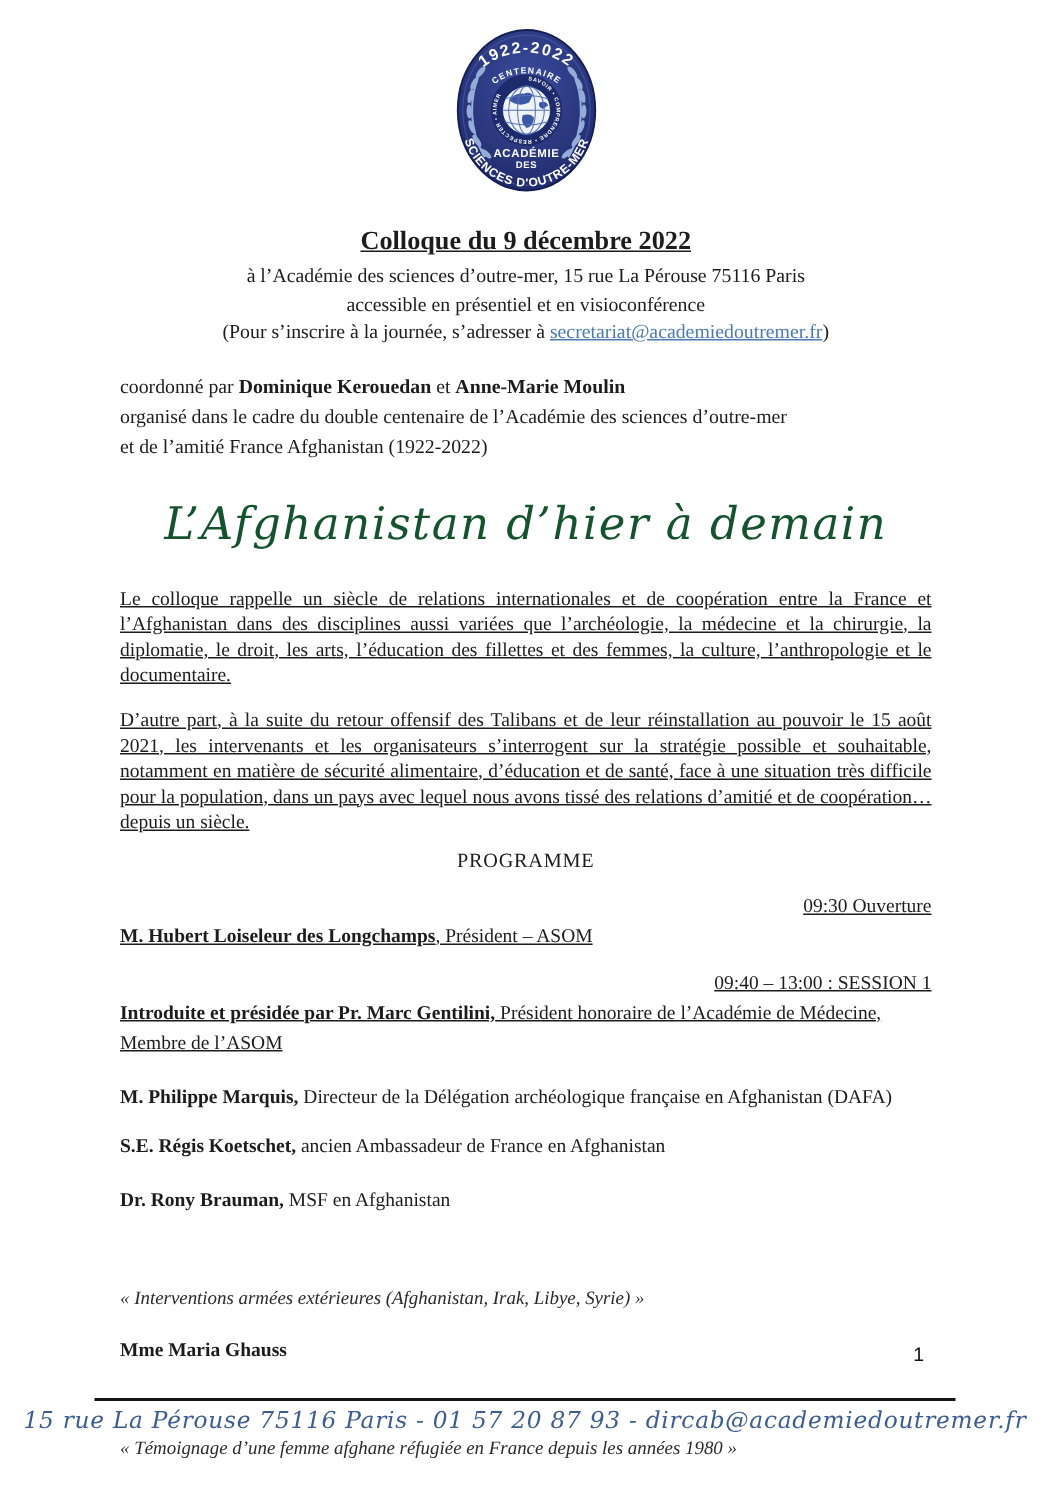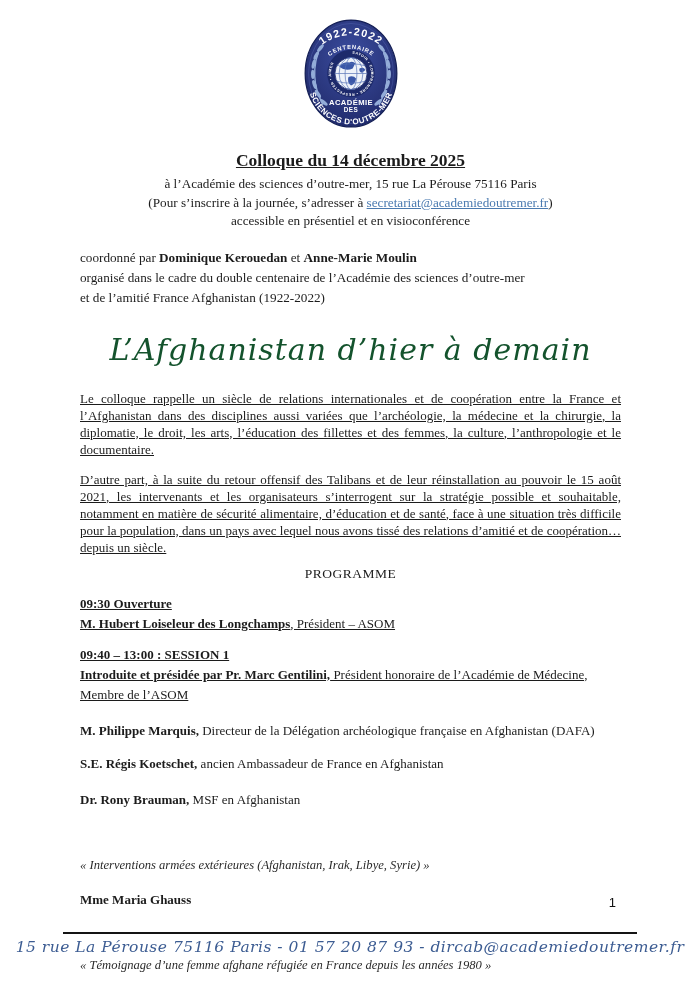--- a/index.html
+++ b/index.html
@@ -31,21 +31,21 @@
   }
   .para{
     margin:0;margin-top:20px;
     font-size:13px;line-height:17px;
     text-align:justify;
     text-decoration:underline;
   }
   .para.second{margin-top:13px;}
   .prog-heading{margin-top:10px;text-align:center;font-size:13.5px;letter-spacing:0.5px;}
   .prog{font-size:13px;line-height:20px;}
-  .sess-title{font-weight:bold;text-decoration:underline;}
+  .sess-title{font-weight:normal;text-decoration:underline;text-align:right;}
   .quote{font-style:italic;font-size:12.6px;line-height:20px;color:#2a2a2a;margin-top:45px;}
   .mt12{margin-top:12px;} .mt11{margin-top:11px;} .mt13{margin-top:13px;}
   .mt16{margin-top:16px;} .mt15{margin-top:15px;} .mt0{margin-top:0;text-decoration:underline;}
   .page-number{
     position:absolute;top:895px;right:84px;
     font-family:"Liberation Sans", sans-serif;font-size:13px;color:#111;
   }
   .footer-rule{
     position:absolute;top:932px;left:63px;width:574px;
     border:none;border-top:2px solid #141414;margin:0;
@@ -126,25 +126,25 @@
           <textPath href="#arcCent" startOffset="50%">CENTENAIRE</textPath>
         </text>
         <text x="66" y="103" font-family="Liberation Sans, sans-serif" font-size="9" font-weight="bold" fill="#ffffff" text-anchor="middle" letter-spacing="0.5">ACADÉMIE</text>
         <text x="66" y="111.5" font-family="Liberation Sans, sans-serif" font-size="7.5" font-weight="bold" fill="#ffffff" text-anchor="middle" letter-spacing="0.5">DES</text>
         <text font-family="Liberation Sans, sans-serif" font-size="9.5" font-weight="bold" fill="#ffffff" letter-spacing="0.6" text-anchor="middle">
           <textPath href="#arcBottom" startOffset="50%">SCIENCES D'OUTRE-MER</textPath>
         </text>
       </svg>
     </div>
 
-    <div class="doc-title">Colloque du 14 décembre 2025</div>
+    <div class="doc-title">Colloque du 9 décembre 2022</div>
     <div class="sub-block">
       <div class="sub">à l’Académie des sciences d’outre-mer, 15 rue La Pérouse 75116 Paris</div>
+      <div class="sub">accessible en présentiel et en visioconférence</div>
       <div class="sub"><span>(Pour s’inscrire à la journée, s’adresser à </span><a class="email-link">secretariat@academiedoutremer.fr</a><span>)</span></div>
-      <div class="sub">accessible en présentiel et en visioconférence</div>
     </div>
 
     <div class="coord-block">
       <div><span>coordonné par </span><b>Dominique Kerouedan</b><span> et </span><b>Anne-Marie Moulin</b></div>
       <div>organisé dans le cadre du double centenaire de l’Académie des sciences d’outre-mer</div>
       <div>et de l’amitié France Afghanistan (1922-2022)</div>
     </div>
 
     <div class="script-title">L’Afghanistan d’hier à demain</div>
 

